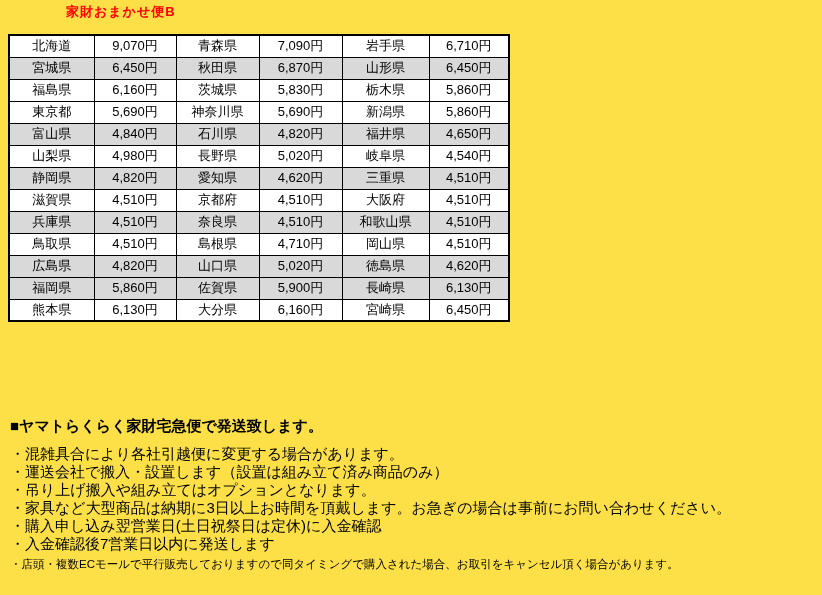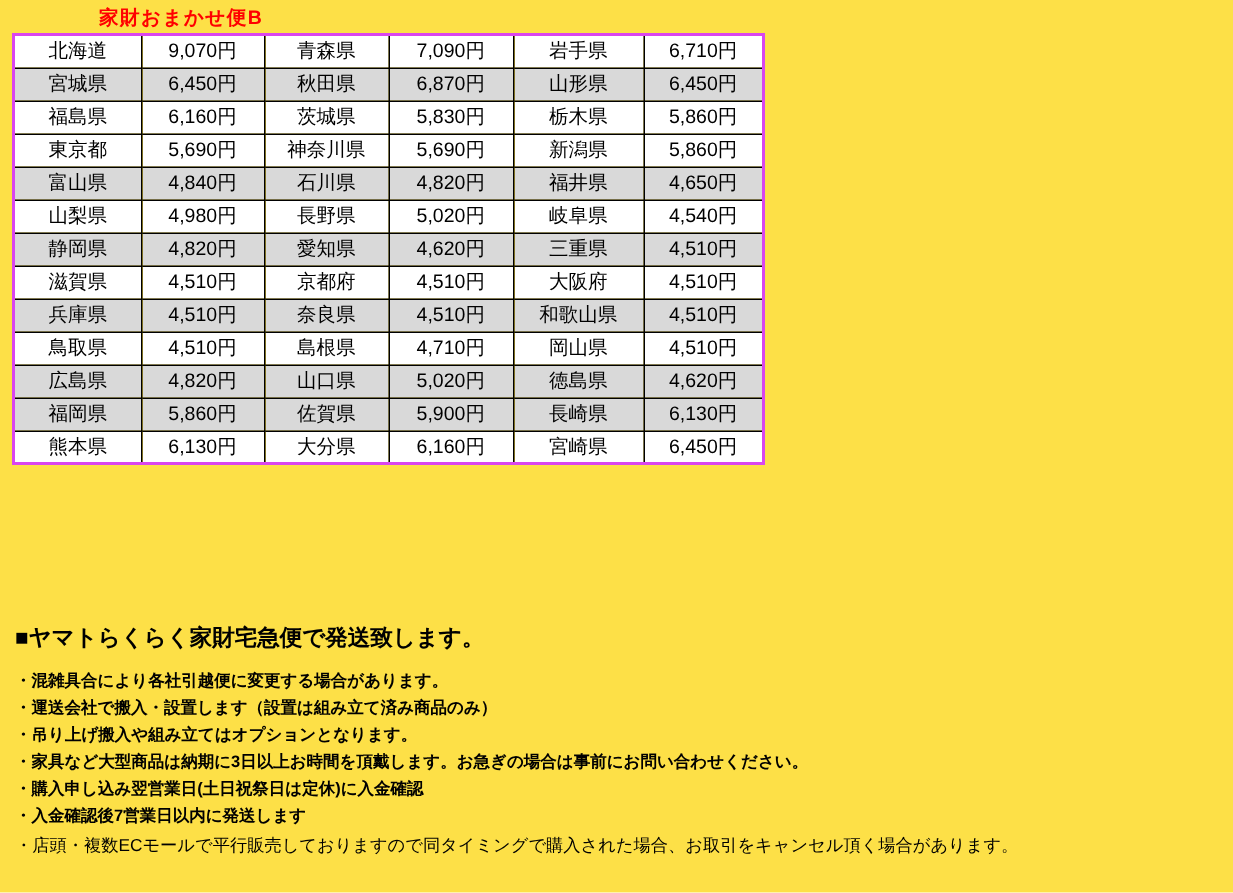--- a/index.html
+++ b/index.html
@@ -21,24 +21,24 @@
     top: 3px;
     color: #ff0000;
     font-size: 13px;
     font-weight: bold;
     letter-spacing: 1px;
     white-space: nowrap;
   }
   table.fee-table {
     position: absolute;
     left: 8px;
-    top: 22px;
+    top: 34px;
     border-collapse: collapse;
     table-layout: fixed;
-    border: 2px solid #d946ef;
+    border: 2px solid #000000;
   }
   table.fee-table td {
     border: 1px solid #000000;
     height: 22px;
     text-align: center;
     vertical-align: middle;
     font-size: 13px;
     font-weight: 500;
     padding: 0 2px;
     white-space: nowrap;
@@ -59,22 +59,22 @@
     width: 808px;
   }
   .notes-heading {
     font-size: 15px;
     font-weight: bold;
     line-height: 18px;
     margin-bottom: 10px;
     white-space: nowrap;
   }
   .bullet-line {
-    font-size: 11px;
-    font-weight: bold;
+    font-size: 15px;
+    font-weight: normal;
     line-height: 18px;
     white-space: nowrap;
   }
   .footnote {
     margin-top: 3px;
     font-size: 11.5px;
     font-weight: normal;
     line-height: 16px;
     white-space: nowrap;
   }

